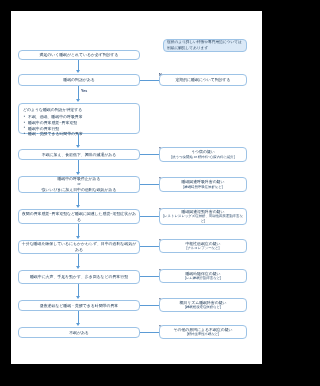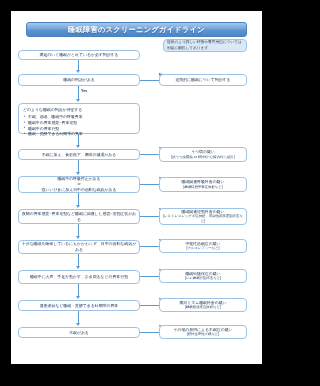--- a/index.html
+++ b/index.html
@@ -117,21 +117,20 @@
     font-size:3.6px;
     font-weight:bold;
     color:#1f3864;
   }
 </style>
 </head>
 <body>
 
 <div id="page">
 
-  <div class="title-bar">睡眠障害のスクリーニングガイドライン</div>
 
   <div class="box note" style="left:152px;top:28px;width:84px;height:13px;">症状のより詳しい特徴や専門用語については別紙に解説してあります</div>
 
   <div class="box" style="left:7px;top:39px;width:122px;height:10px;">満足のいく睡眠がとれているか必ず問診する</div>
 
   <div class="vline" style="left:67px;top:49px;height:11px;"></div>
   <div class="varrow" style="left:64.5px;top:59px;"></div>
 
   <div class="box" style="left:7px;top:63px;width:122px;height:12px;">睡眠の問題がある</div>
 

